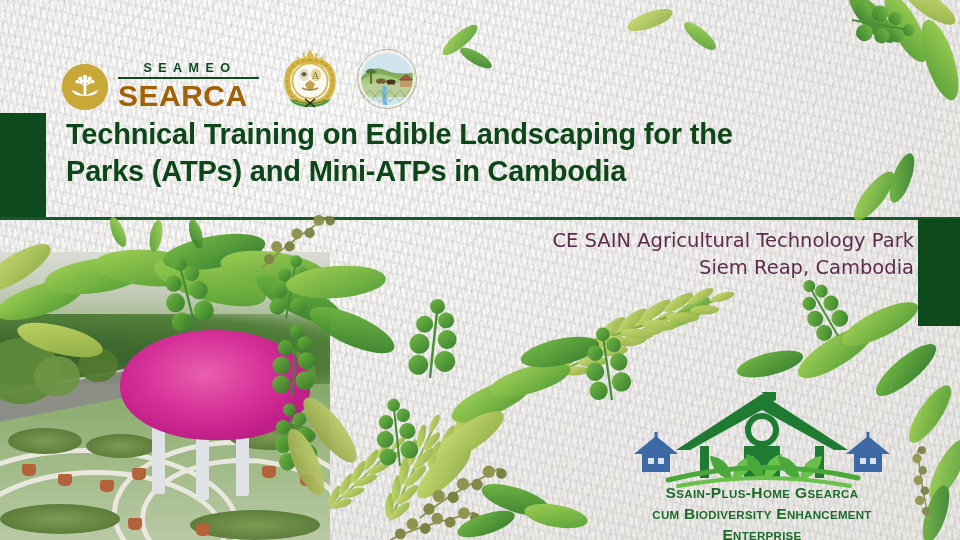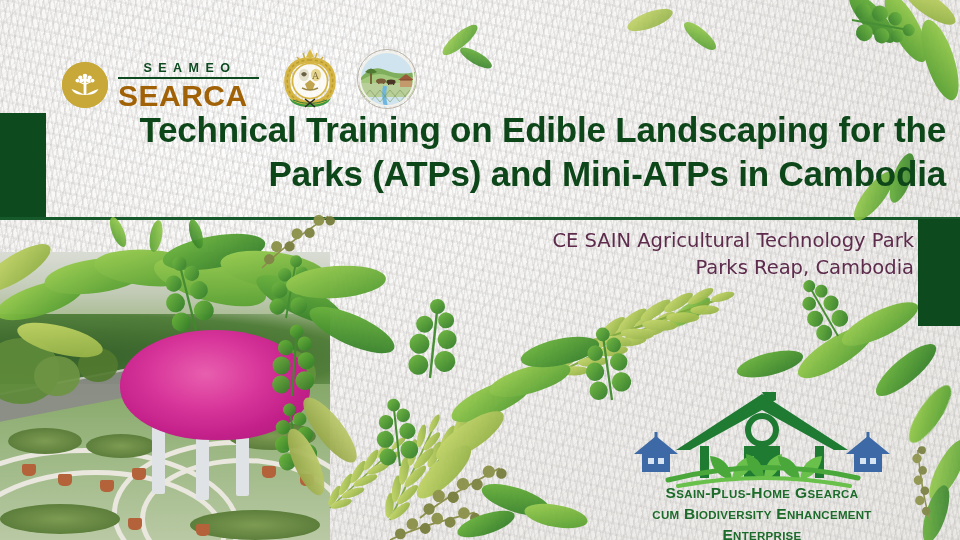--- a/index.html
+++ b/index.html
@@ -38,21 +38,21 @@
     position:absolute;left:918px;top:219px;width:42px;height:107px;
     background:#0d4a1d;
   }
   .rule-mid{
     position:absolute;left:0;top:217px;width:960px;height:3px;
     background:#16592a;
   }
 
   
   .logos{position:absolute;left:62px;top:48px;height:62px;display:flex;align-items:center;gap:0px;}
-  .searca-logo{display:flex;gap:10px;margin-top:16px;}
+  .searca-logo{display:flex;align-items:center;gap:10px;margin-top:16px;}
   .searca-seal{
     width:46px;height:46px;border-radius:50%;
     background:#c8a838;
     position:relative;flex:0 0 auto;
     box-shadow:inset 0 0 0 2px #c8a838;
   }
   .searca-seal .tree{
     position:absolute;left:50%;top:46%;transform:translate(-50%,-50%);
     width:34px;height:34px;
   }
@@ -69,25 +69,24 @@
     font-family:"Liberation Sans", sans-serif;
   }
   .emblem-cam{width:58px;height:62px;margin-left:22px;flex:0 0 auto;}
   .emblem-ce{
     width:58px;height:58px;margin-left:18px;flex:0 0 auto;border-radius:50%;
     overflow:hidden;border:1.5px solid #b9b3a8;
   }
 
   
   .title{
-    position:absolute;left:66px;top:108px;width:880px;
-    color:#0d4618;font-weight:700;font-size:35px;line-height:1.27;
+    position:absolute;left:66px;top:116px;width:880px;
+    color:#0d4618;font-weight:700;font-size:29px;line-height:1.27;
     letter-spacing:-.2px;
     font-family:"Liberation Sans", sans-serif;
-    text-align:right;
   }
   .title div{white-space:nowrap;}
 
   
   .venue{
     position:absolute;right:46px;top:228px;text-align:right;
     color:#5d2b4c;font-size:19.5px;line-height:1.38;
     font-family:"DejaVu Sans", sans-serif;
   }
 
@@ -464,21 +463,21 @@
     </div>
   </div>
 
   <div class="title">
     <div>Technical Training on Edible Landscaping for the</div>
     <div>Parks (ATPs) and Mini-ATPs in Cambodia</div>
   </div>
 
   <div class="venue">
     <div>CE SAIN Agricultural Technology Park</div>
-    <div>Parks Reap, Cambodia</div>
+    <div>Siem Reap, Cambodia</div>
   </div>
 
   <div class="sphg">
     <svg width="300" height="100" viewBox="0 0 300 100">
 
       <g>
         <path d="M22 66 L44 48 L66 66 Z" fill="#3d6aa6"></path>
         <rect x="30" y="64" width="28" height="20" fill="#3d6aa6"></rect>
         <rect x="36" y="70" width="6" height="6" fill="#d7e4f2"></rect>
         <rect x="46" y="70" width="6" height="6" fill="#d7e4f2"></rect>

